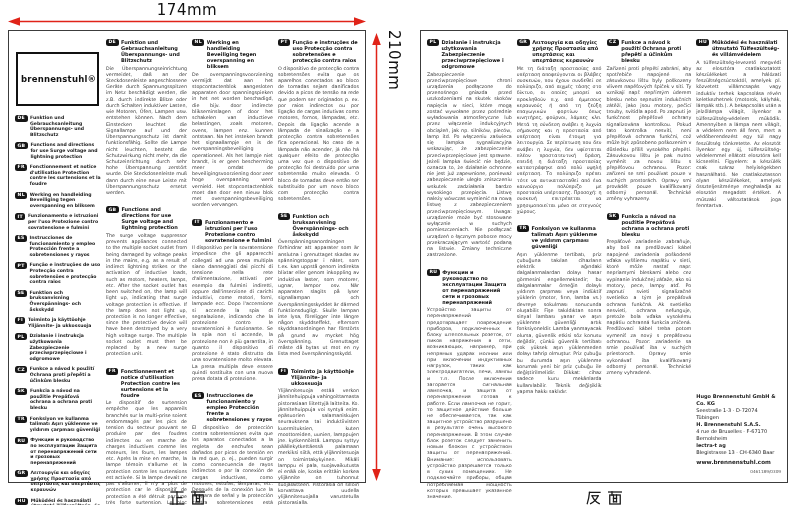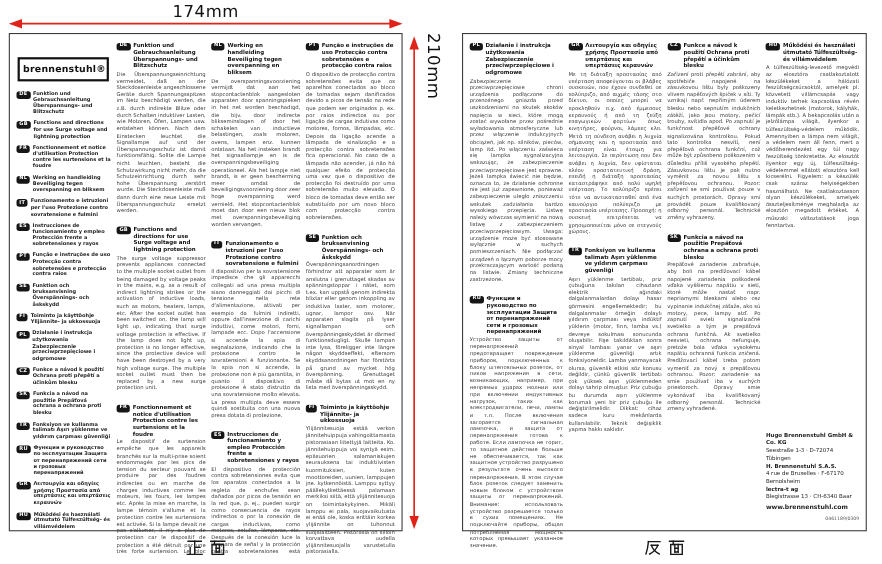--- a/index.html
+++ b/index.html
@@ -26,21 +26,21 @@
   .page-label.front { left:8px;  width:358px; }
   .page-label.back  { left:420px; width:368px; }
   .glyph { width:18px; height:18px; }
   .glyph path, .glyph rect { stroke:#1a1a1a; stroke-width:1.7; fill:none; stroke-linecap:square; }
 
   
   .col { flex:1; display:flex; flex-direction:column; min-width:0; }
   .col.index-col { flex:0 0 86px; }
 
   
-  .logo-box { border:2px solid #111; padding:4px 3px; margin:13px 2px 9px 1px; background:#fff; }
+  .logo-box { border:2px solid #111; padding:20px 3px; margin:13px 2px 9px 1px; background:#fff; }
   .logo-text { font-weight:bold; font-size:8.5px; color:#111; letter-spacing:.2px; }
   .index-item { display:flex; gap:2.5px; margin-bottom:5px; align-items:flex-start; }
   .index-title { font-size:4.6px; line-height:1.22; color:#1c1c1c; font-weight:bold; }
 
   .badge { flex:0 0 auto; background:#161616; color:#fff; font-size:4.6px; font-weight:bold;
            line-height:1; padding:1.2px 2.6px; border-radius:2.5px; letter-spacing:.2px; }
 
   
   .section { margin-bottom:10px; }
   .sec-head { display:flex; gap:2.5px; margin-bottom:2.5px; align-items:flex-start; }

